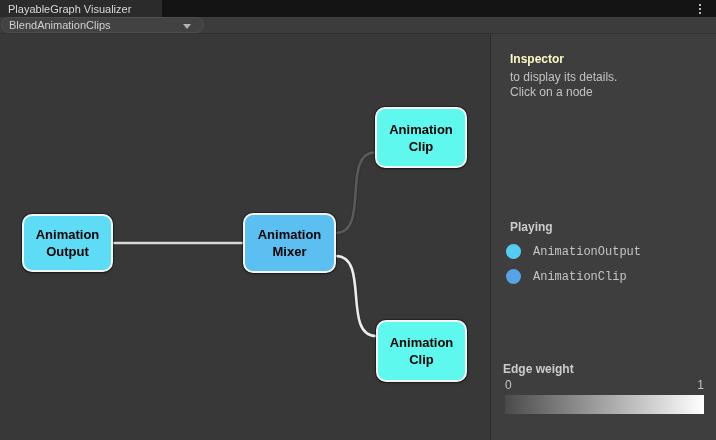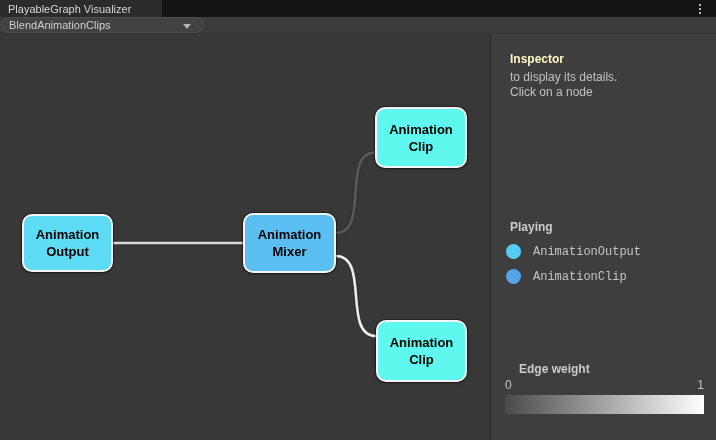--- a/index.html
+++ b/index.html
@@ -82,21 +82,21 @@
   .insp-hint    { position: absolute; top: 36px;  left: 19px; color: #c2c2c2; line-height: 15px; }
   .legend-title { position: absolute; top: 186px; left: 19px; font-weight: bold; color: #cccccc; }
   .legend-items { position: absolute; top: 205px; left: 15px; right: 10px; }
   .legend-item  { height: 25px; display: flex; align-items: center; font-family: Liberation Mono, monospace; }
   .legend-dot {
     width: 15px; height: 15px; border-radius: 50%;
     margin-right: 12px; flex: 0 0 auto;
   }
   .legend-dot.ringed { border: 2.5px solid #ffffff; width: 17px; height: 17px; margin-left: -1px; margin-right: 11px; }
   .legend-label { color: #c4c4c4; }
-  .ew-title  { position: absolute; top: 328px; left: 28px; font-weight: bold; color: #cccccc; text-align: center; }
+  .ew-title  { position: absolute; top: 328px; left: 12px; font-weight: bold; color: #cccccc; text-align: center; }
   .ew-labels {
     position: absolute; top: 344px; left: 14px; width: 199px;
     display: flex; justify-content: space-between;
     color: #c4c4c4; font-size: 12px;
   }
   .ew-bar {
     position: absolute; top: 361px; left: 14px; width: 199px; height: 19px;
     background: linear-gradient(to right, #4a4a4a, #ffffff);
   }
 </style>

